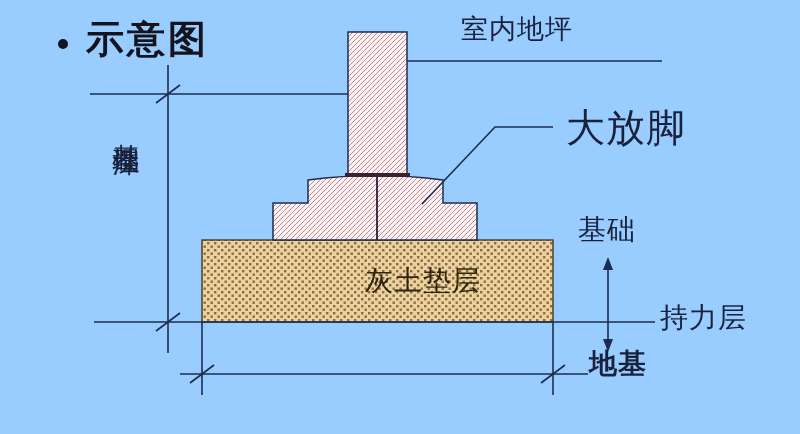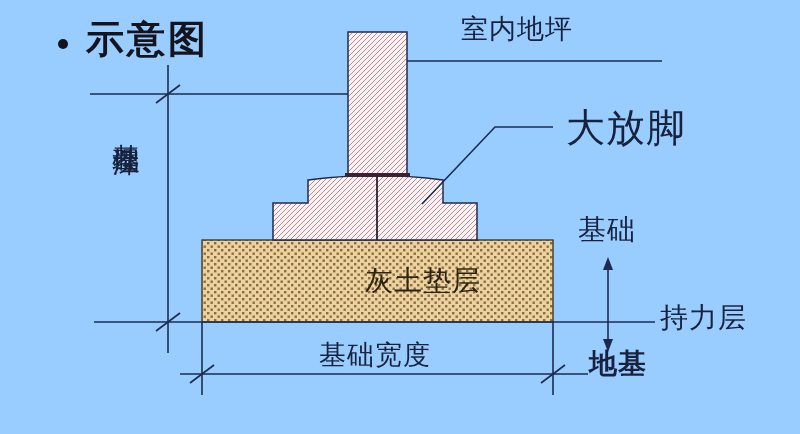--- a/index.html
+++ b/index.html
@@ -108,15 +108,14 @@
   <div class="lbl v-label" style="left:112px;top:122px;">基础埋深</div>
 
   <div class="lbl" style="left:578px;top:216px;text-align:right;">基础</div>
 
   <div class="lbl" style="left:660px;top:304px;">持力层</div>
 
   <div class="lbl" style="left:589px;top:350px;font-weight:bold;">地基</div>
 
   <div class="lbl cushion-label" style="left:321px;top:267px;margin-left:44px;">灰土垫层</div>
 
-  <div class="lbl" style="left:319px;top:342px;font-size:27px;">基础宽度</div>
 
 </div>
 
 </body></html>

